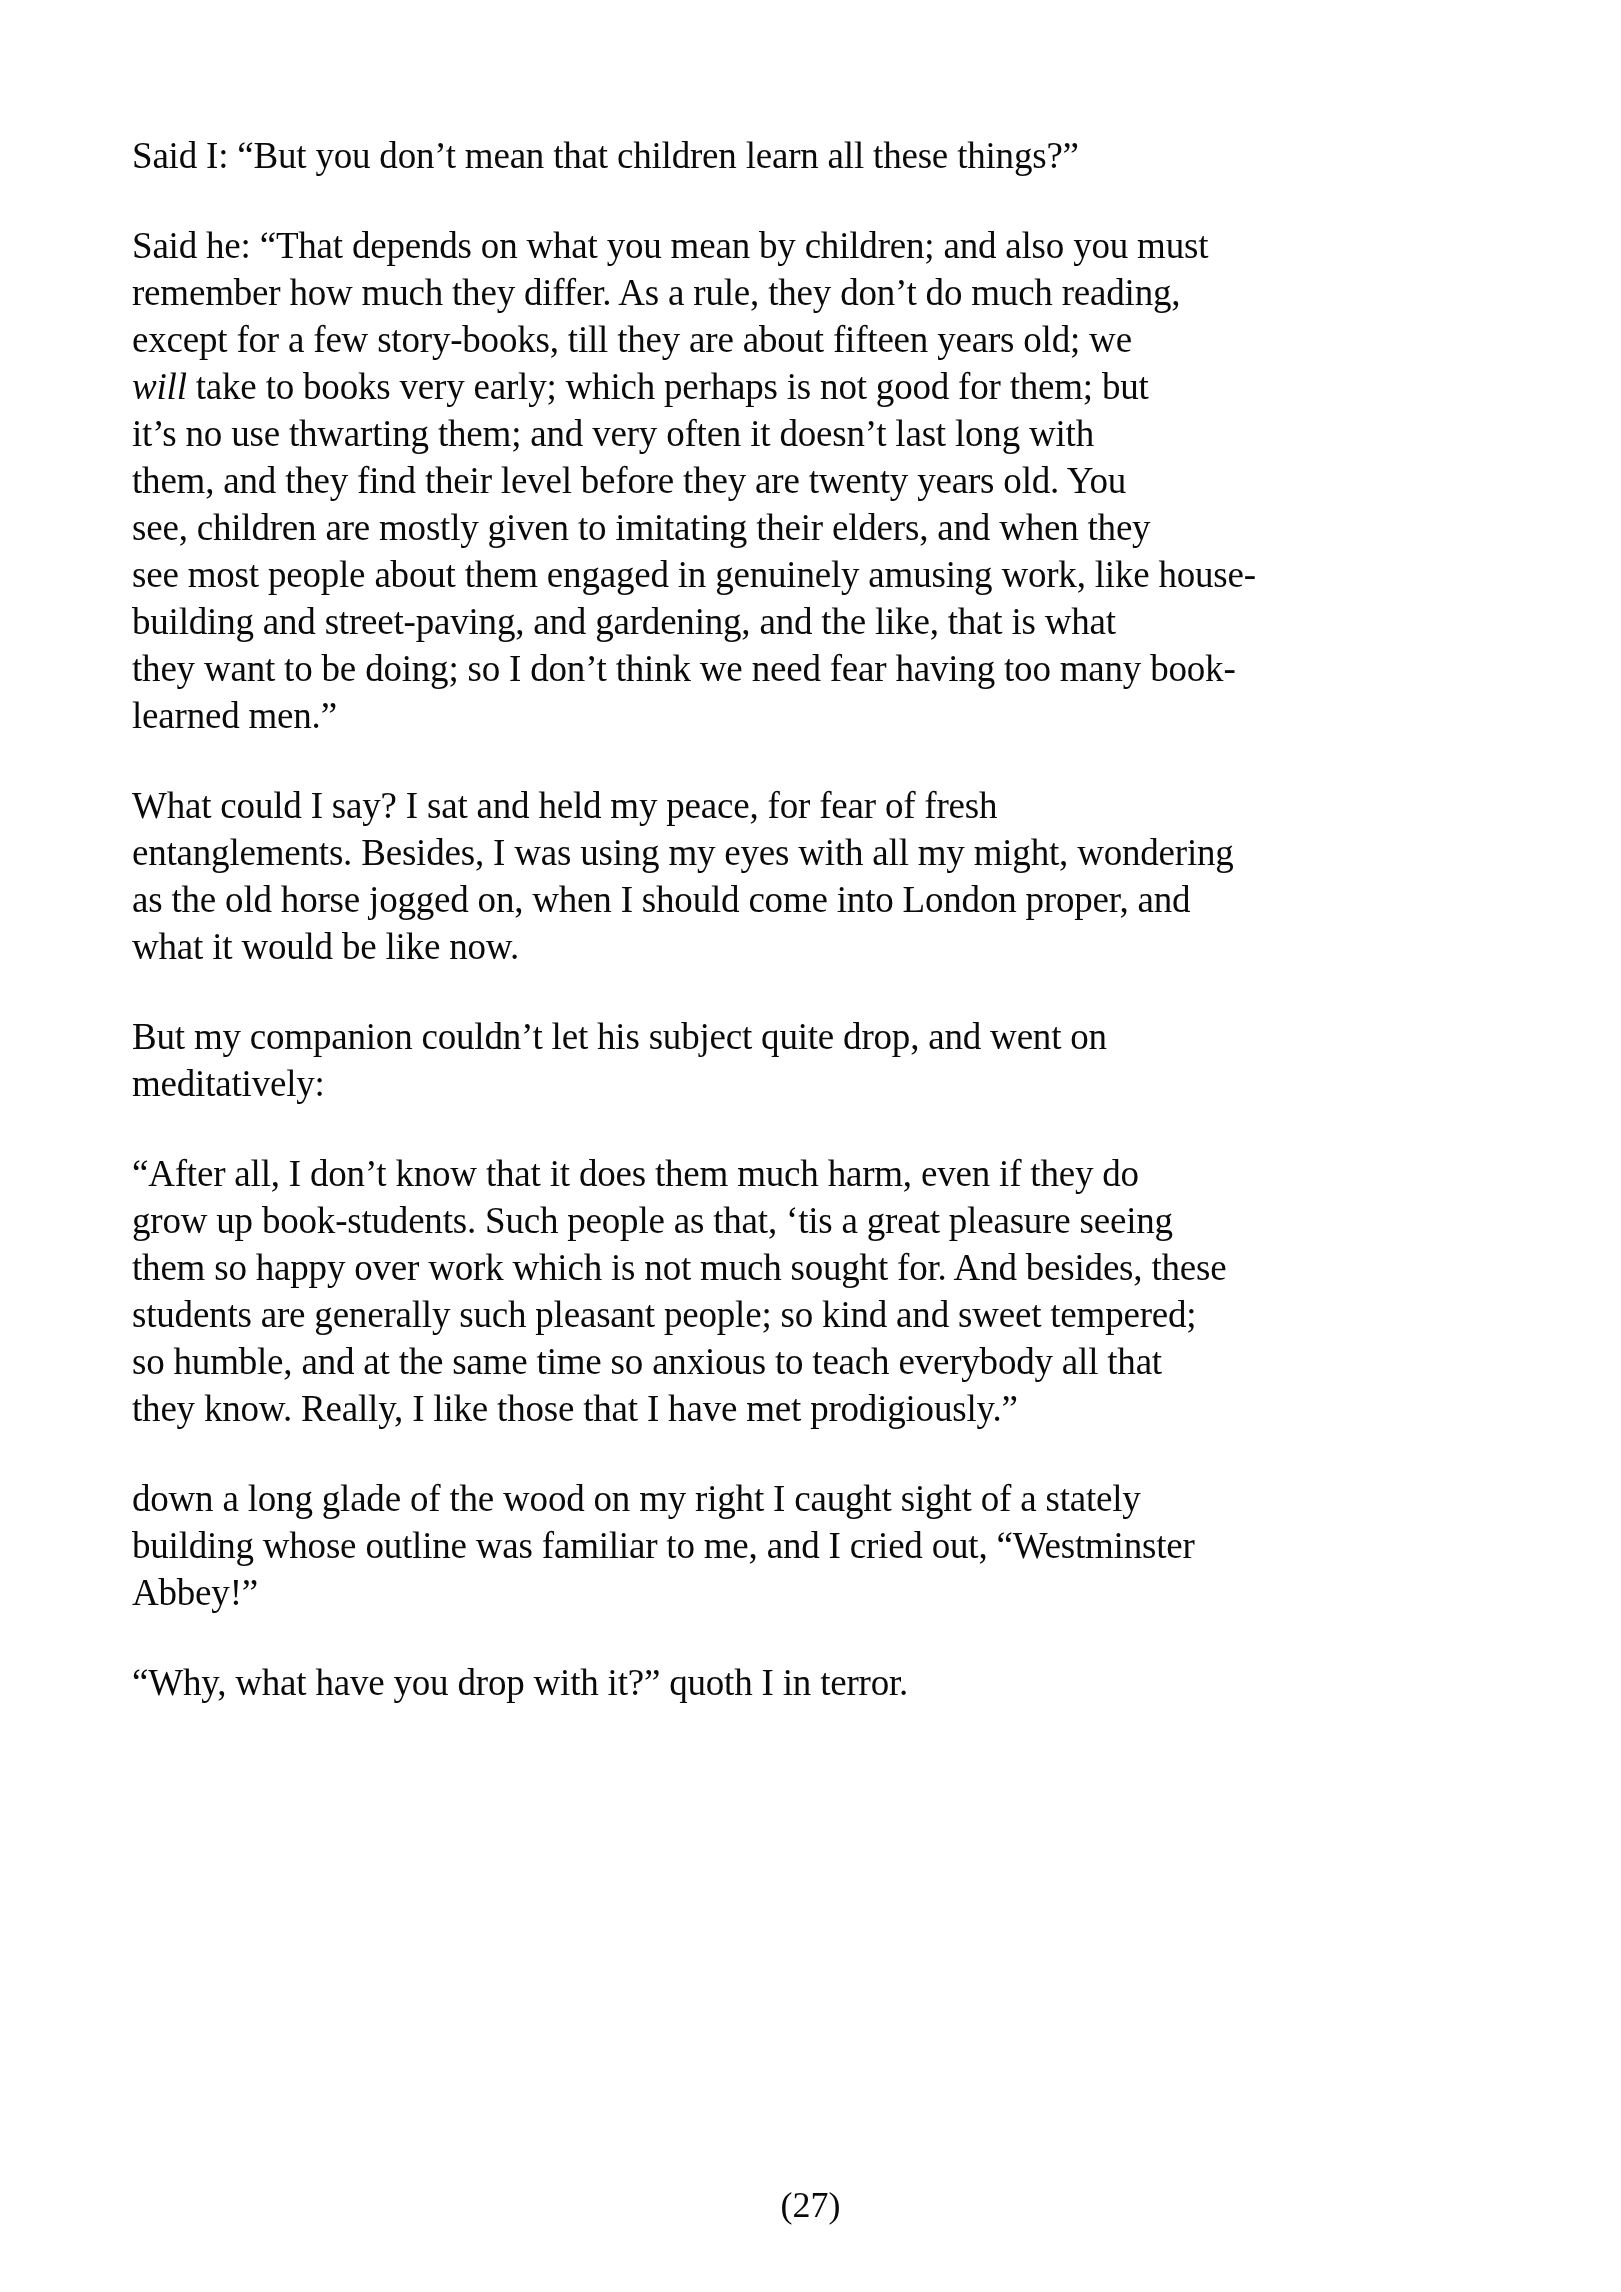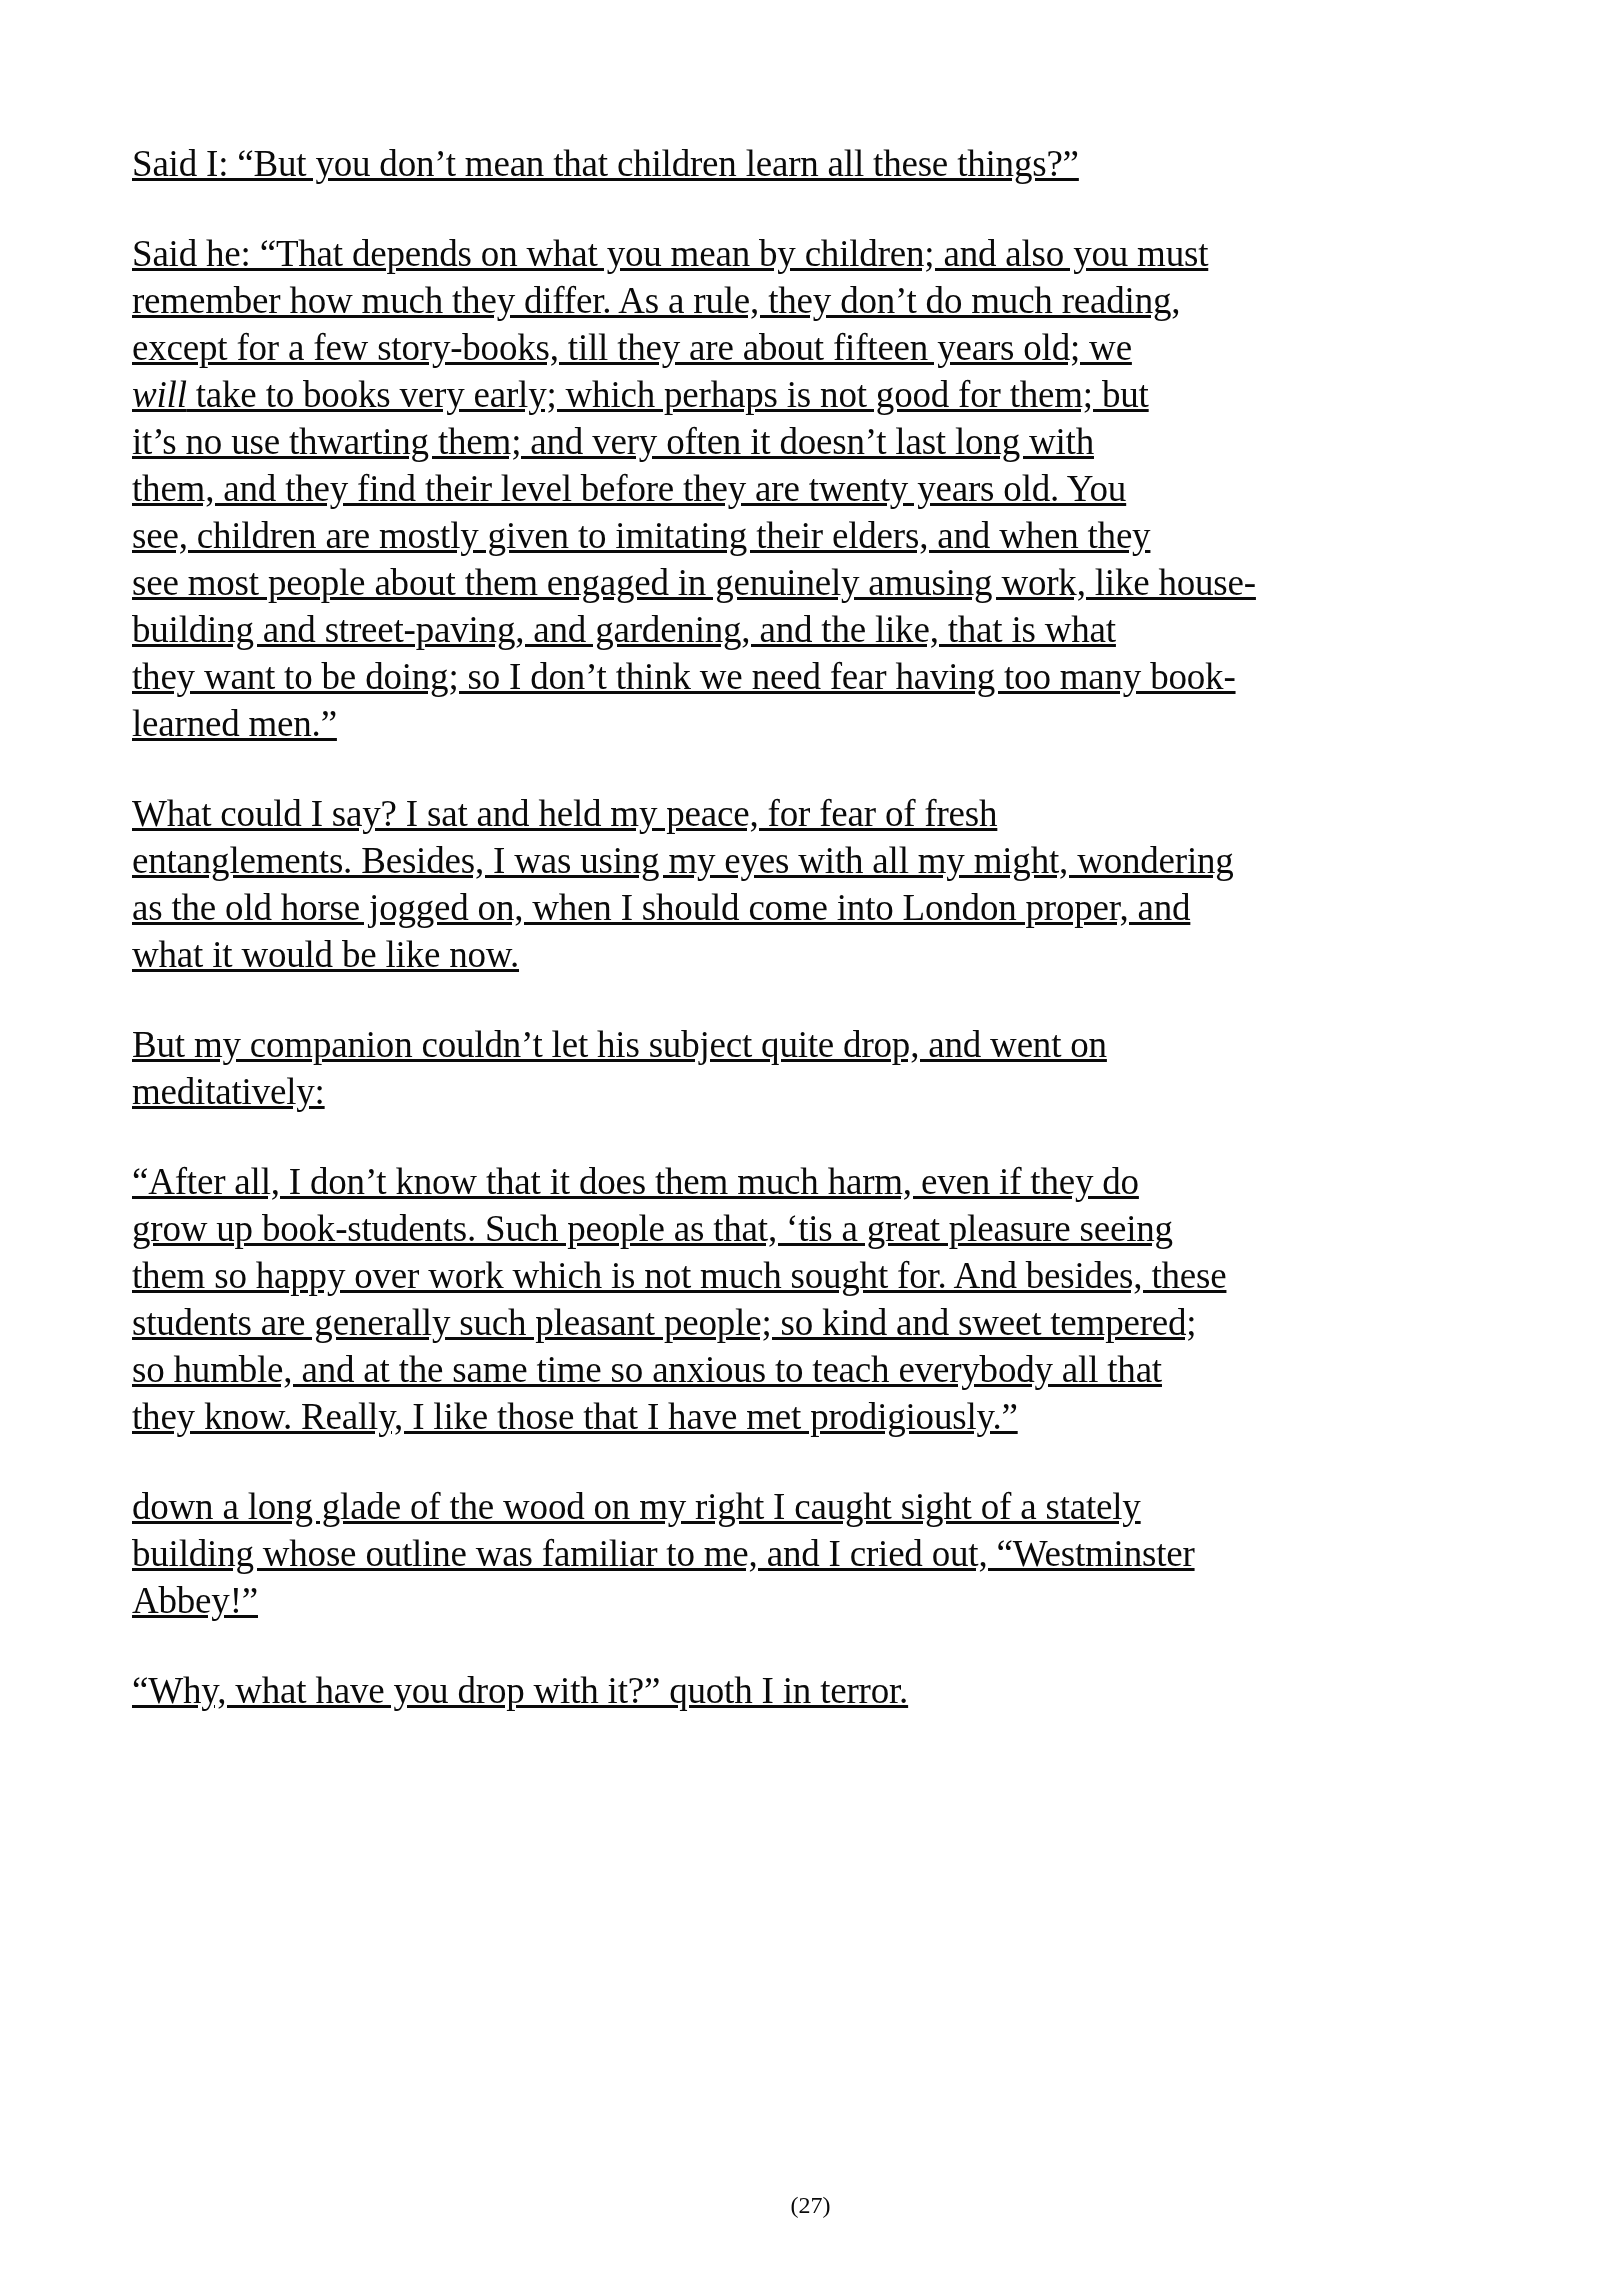--- a/index.html
+++ b/index.html
@@ -11,22 +11,21 @@
     position: relative;
     width: 1621px;
     height: 2293px;
     overflow: hidden;
     font-family: "Liberation Serif", "DejaVu Serif", serif;
     color: #0a0a0a;
   }
   .text-block {
     position: absolute;
     left: 132px;
-    top: 140px;
-    text-decoration: underline;
+    top: 132px;
   }
   .para {
     margin: 0 0 43px 0;
     padding: 0;
   }
   .line {
     display: block;
     white-space: pre;
     font-size: 37px;
     line-height: 47px;
@@ -36,21 +35,21 @@
     font-style: italic;
   }
   .page-footer {
     position: absolute;
     top: 2188px;
     left: 0;
     width: 1621px;
     text-align: center;
   }
   .page-footer span {
-    font-size: 24px;
+    font-size: 36px;
     line-height: 35px;
     white-space: pre;
   }
 </style>
 </head>
 <body>
 
 <main>
   <section class="text-block">
 

